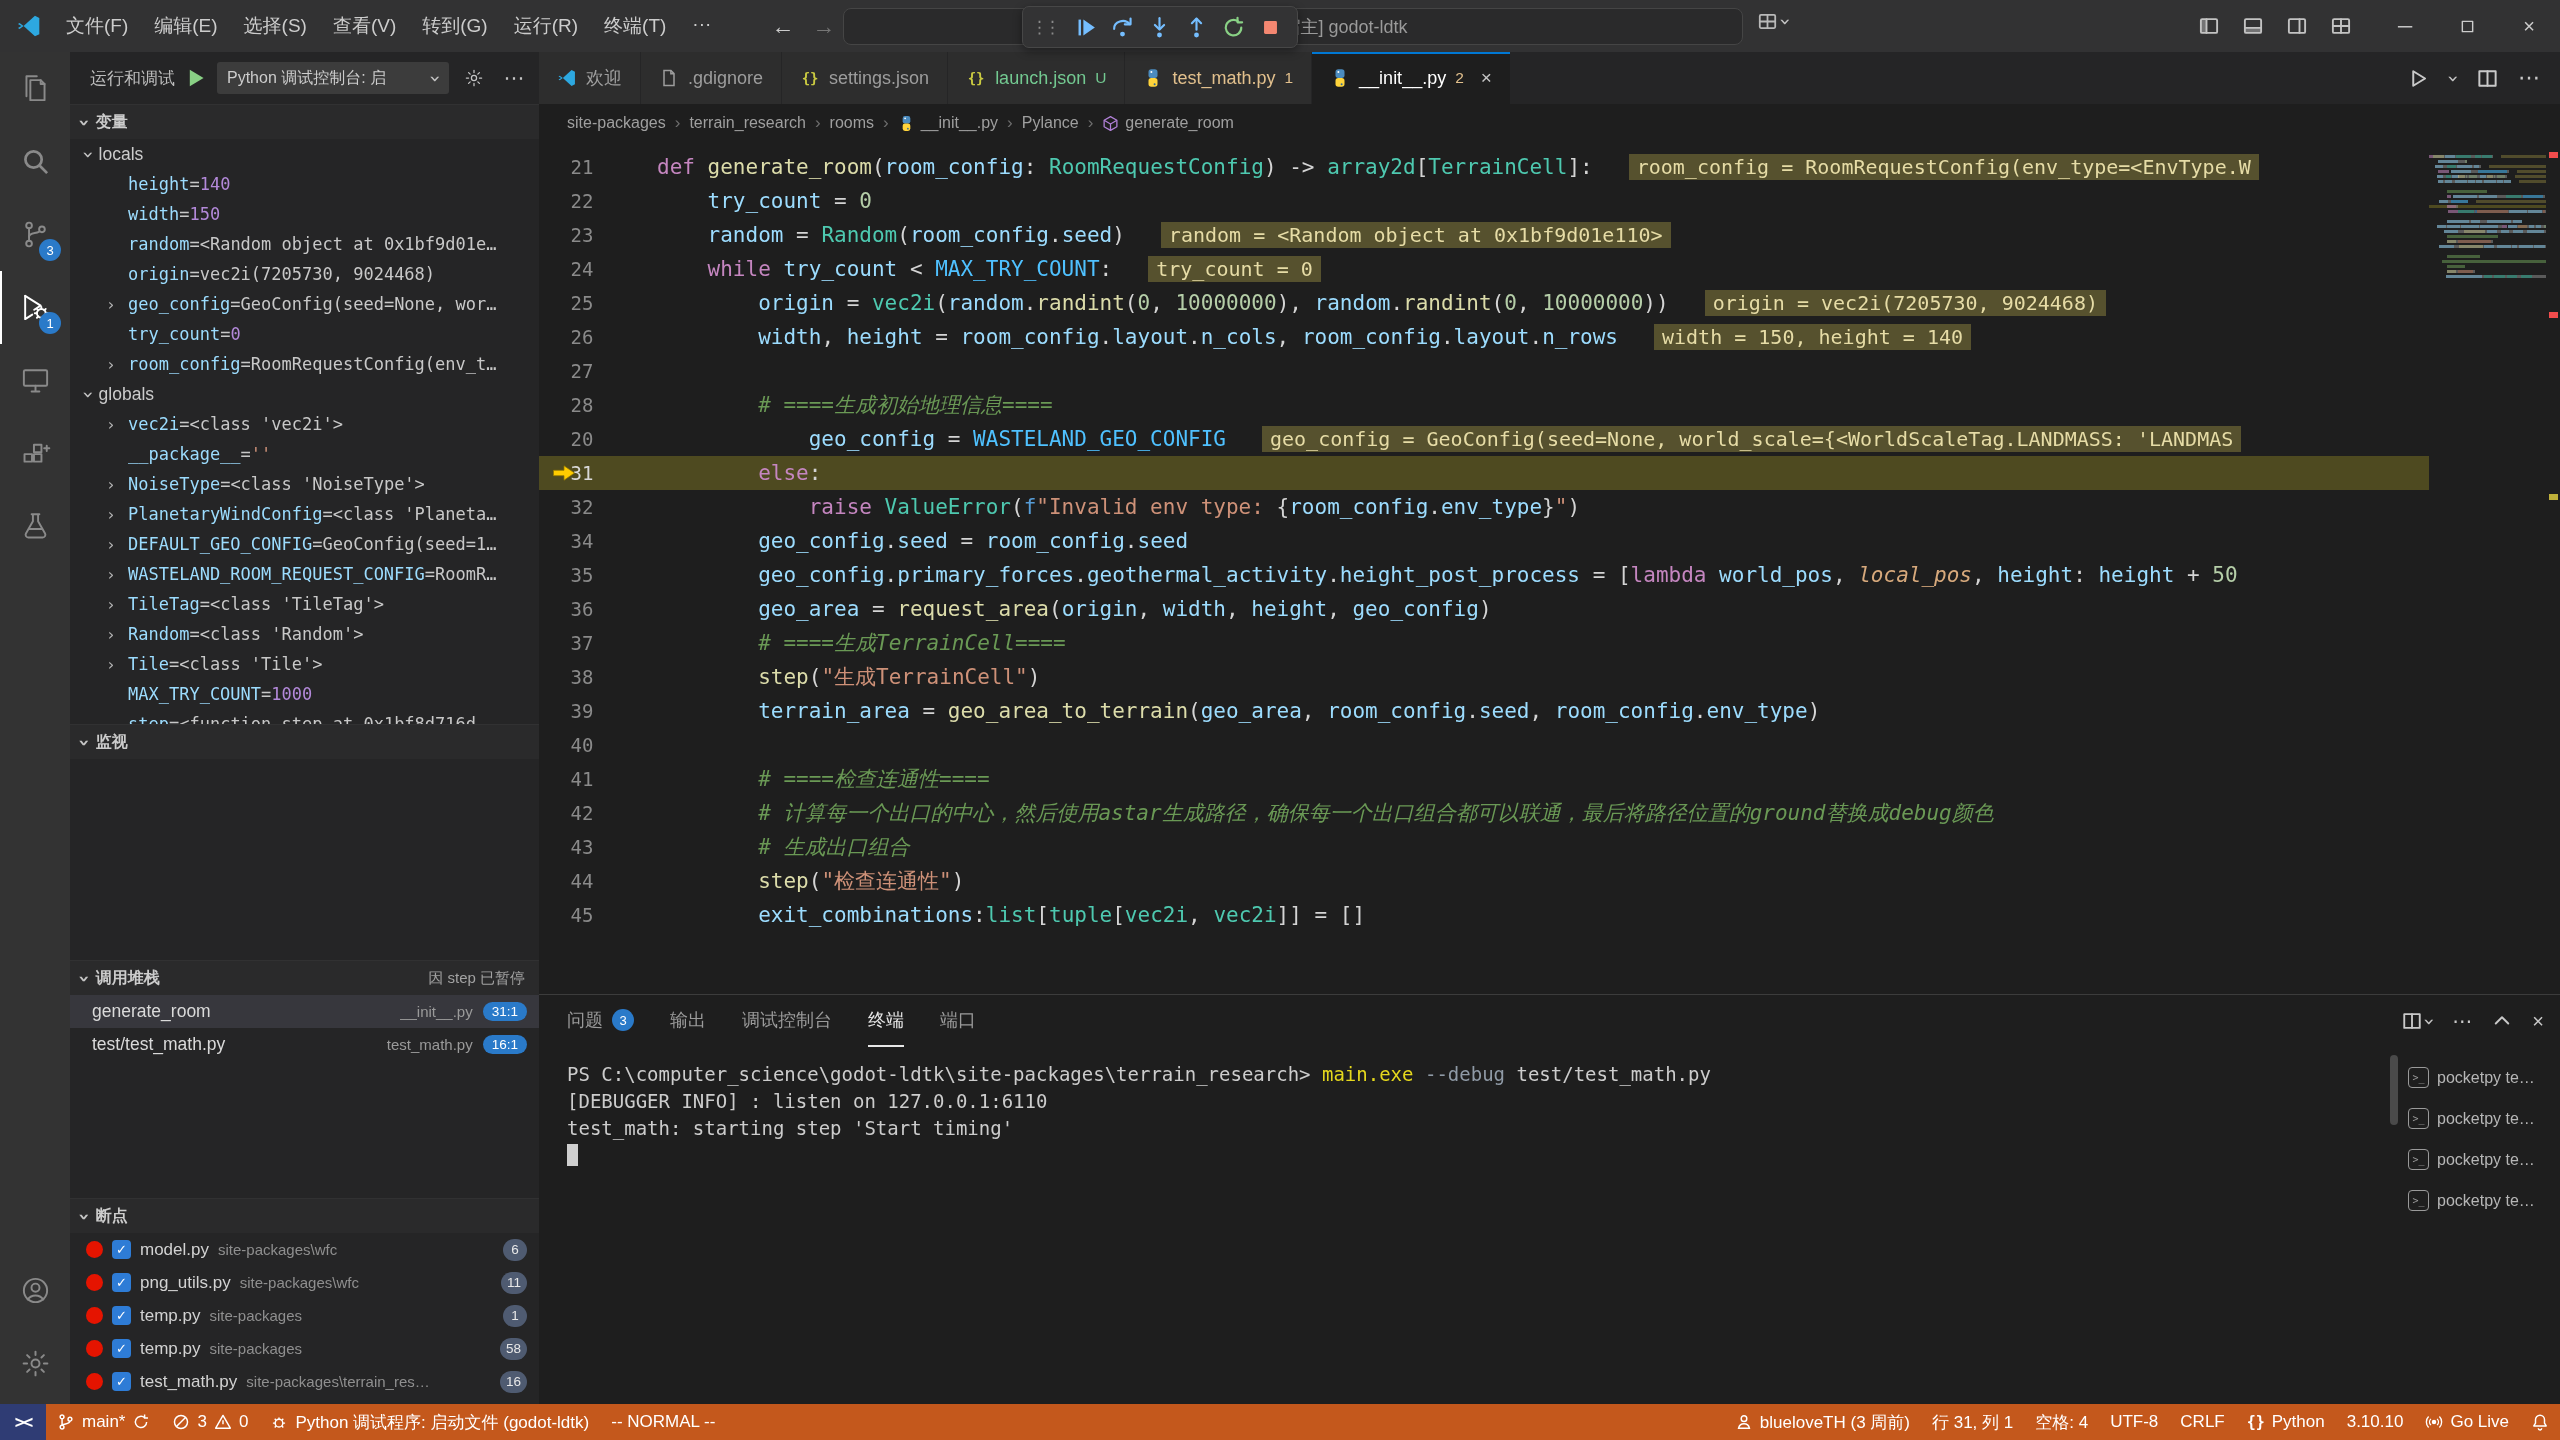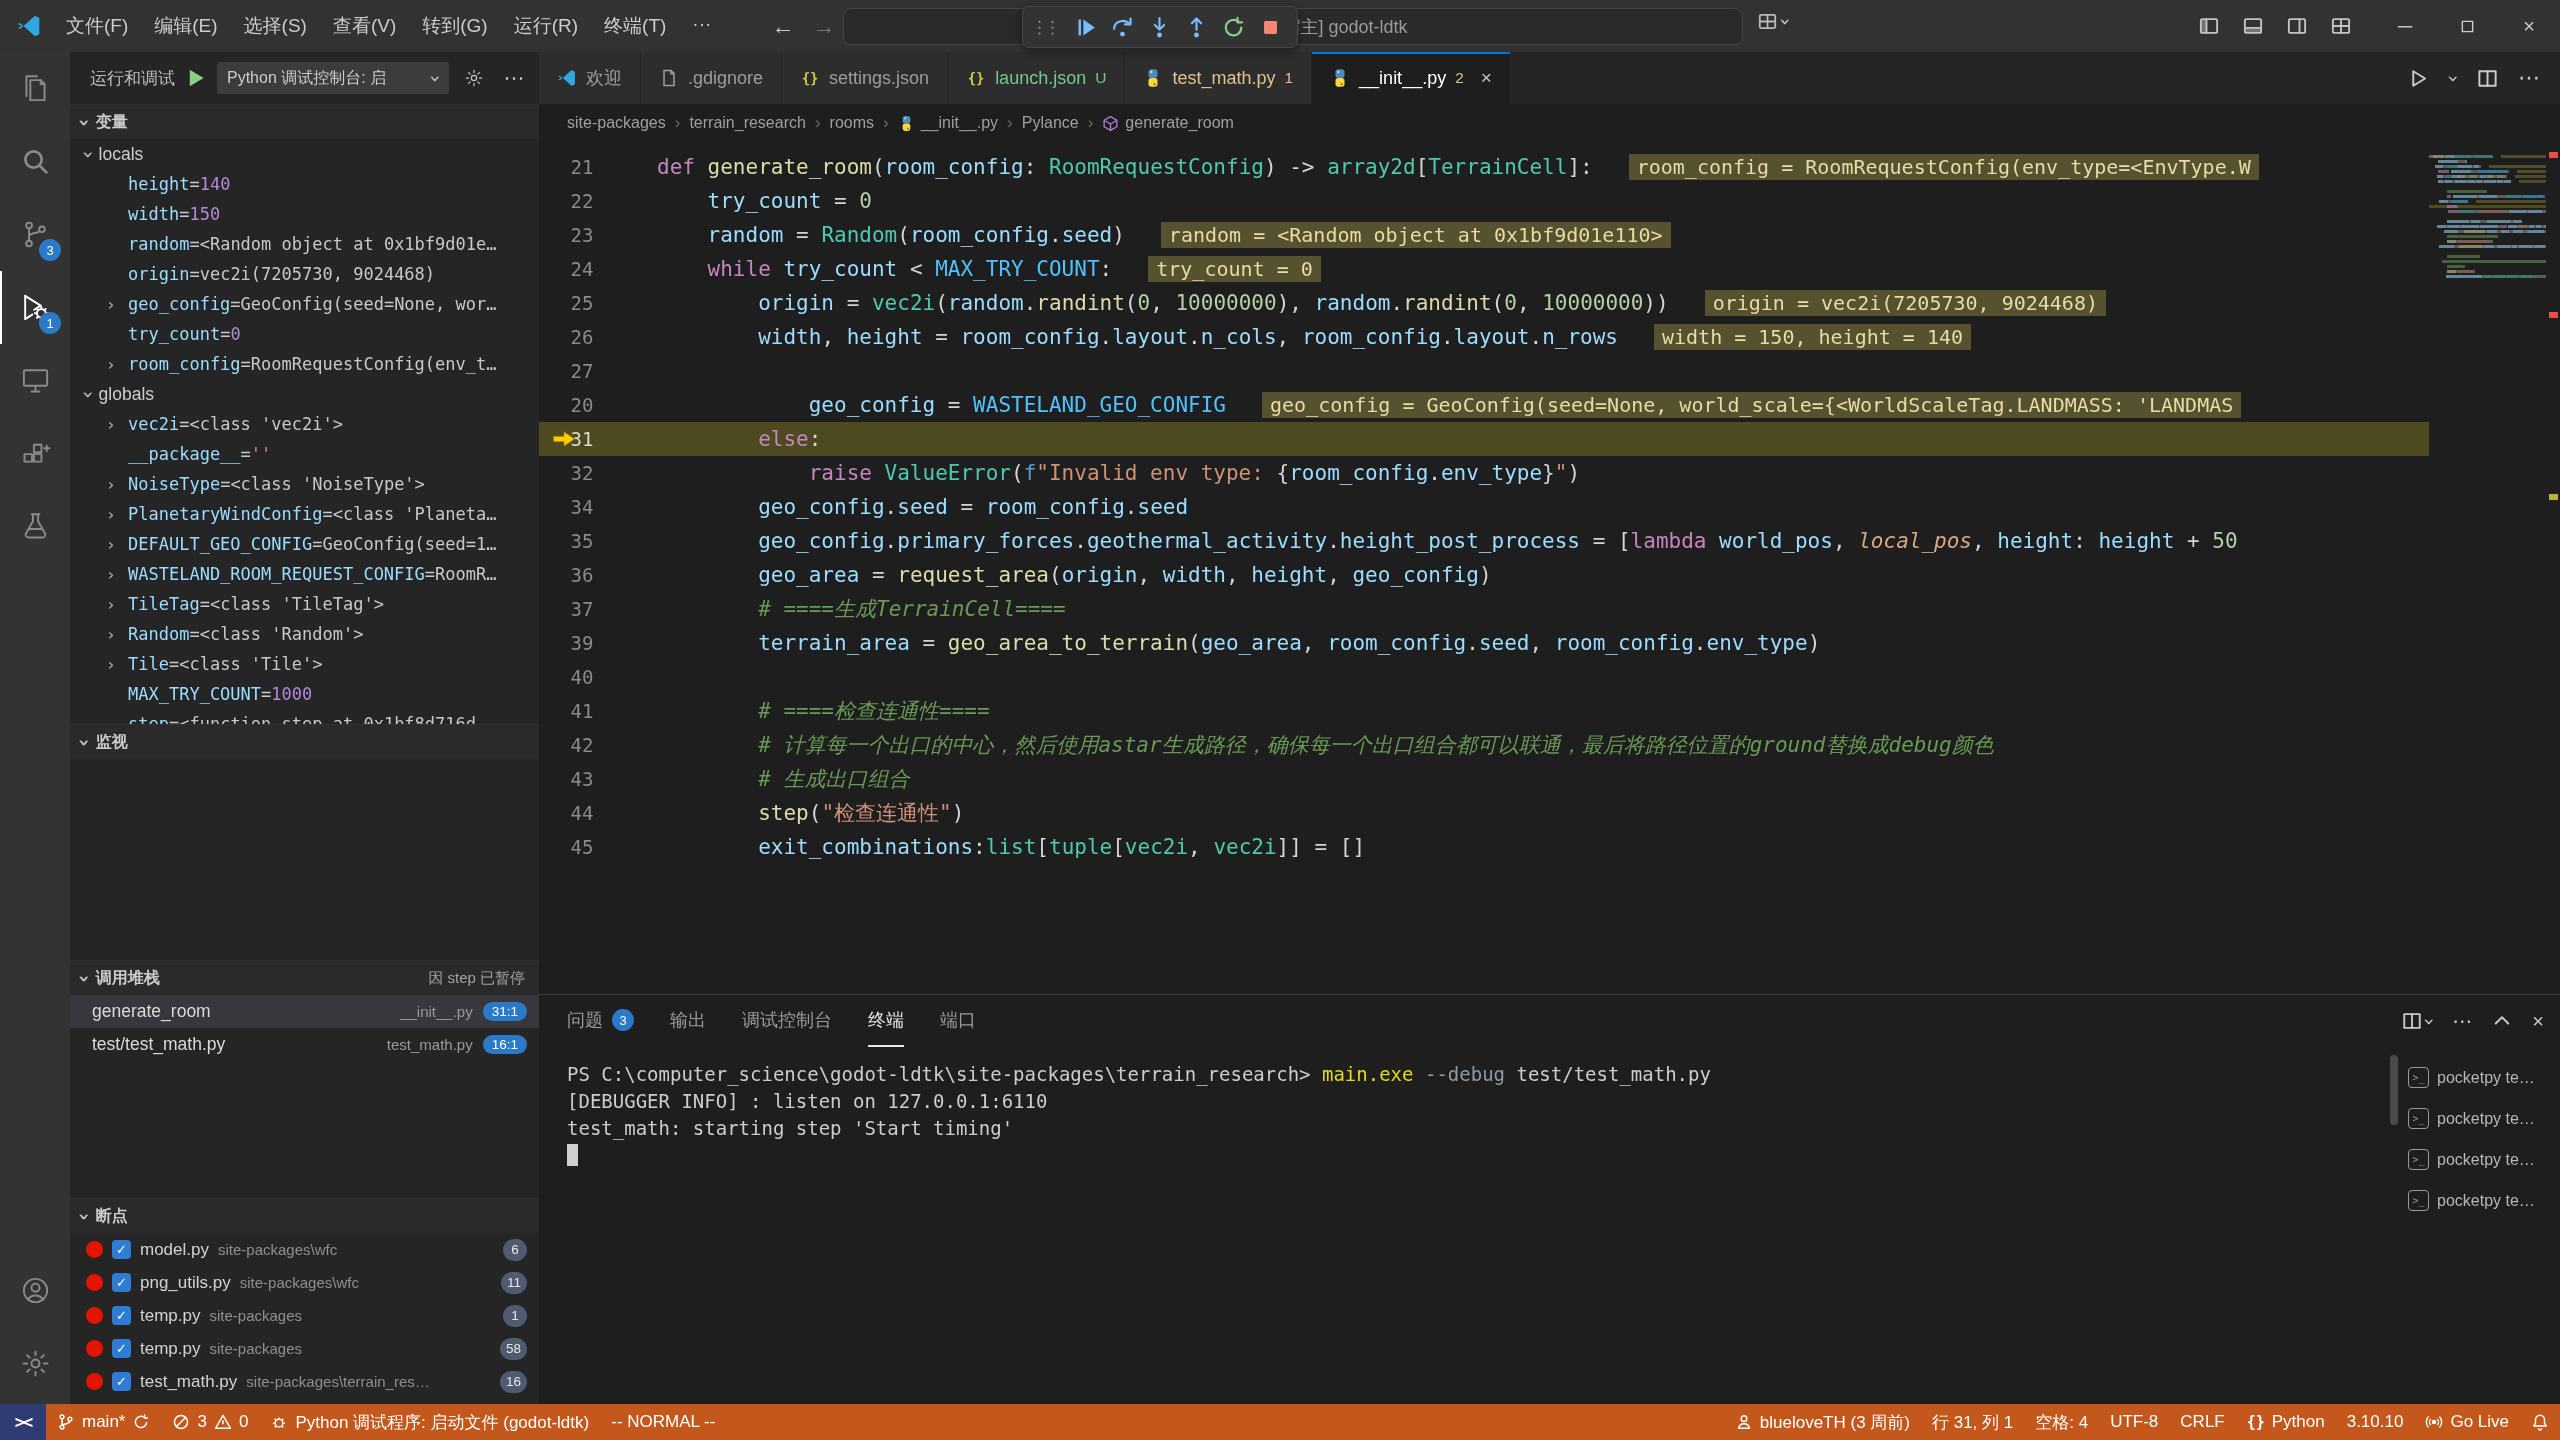--- a/index.html
+++ b/index.html
@@ -716,29 +716,31 @@
       <div class="editor">
         <div class="code" id="code">
             <div class="line"><span class="ln">20</span><span class="lc"></span></div>
             <div class="line"><span class="ln">21</span><span class="lc"><span class="k">def </span><span class="f">generate_room</span><span class="p">(</span><span class="v">room_config</span><span class="p">: </span><span class="c">RoomRequestConfig</span><span class="p">) -&gt; </span><span class="c">array2d</span><span class="p">[</span><span class="c">TerrainCell</span><span class="p">]:</span></span><span class="iv">room_config = RoomRequestConfig(env_type=&lt;EnvType.W</span></div>
             <div class="line"><span class="ln">22</span><span class="lc"><span class="p">    </span><span class="v">try_count</span><span class="p"> = </span><span class="n">0</span></span></div>
             <div class="line"><span class="ln">23</span><span class="lc"><span class="p">    </span><span class="v">random</span><span class="p"> = </span><span class="c">Random</span><span class="p">(</span><span class="v">room_config</span><span class="p">.</span><span class="v">seed</span><span class="p">)</span></span><span class="iv">random = &lt;Random object at 0x1bf9d01e110&gt;</span></div>
             <div class="line"><span class="ln">24</span><span class="lc"><span class="p">    </span><span class="k">while</span><span class="p"> </span><span class="v">try_count</span><span class="p"> &lt; </span><span class="o">MAX_TRY_COUNT</span><span class="p">:</span></span><span class="iv">try_count = 0</span></div>
             <div class="line"><span class="ln">25</span><span class="lc"><span class="p">        </span><span class="v">origin</span><span class="p"> = </span><span class="c">vec2i</span><span class="p">(</span><span class="v">random</span><span class="p">.</span><span class="f">randint</span><span class="p">(</span><span class="n">0</span><span class="p">, </span><span class="n">10000000</span><span class="p">), </span><span class="v">random</span><span class="p">.</span><span class="f">randint</span><span class="p">(</span><span class="n">0</span><span class="p">, </span><span class="n">10000000</span><span class="p">))</span></span><span class="iv">origin = vec2i(7205730, 9024468)</span></div>
             <div class="line"><span class="ln">26</span><span class="lc"><span class="p">        </span><span class="v">width</span><span class="p">, </span><span class="v">height</span><span class="p"> = </span><span class="v">room_config</span><span class="p">.</span><span class="v">layout</span><span class="p">.</span><span class="v">n_cols</span><span class="p">, </span><span class="v">room_config</span><span class="p">.</span><span class="v">layout</span><span class="p">.</span><span class="v">n_rows</span></span><span class="iv">width = 150, height = 140</span></div>
             <div class="line"><span class="ln">27</span><span class="lc"></span></div>
+            <div class="line"><span class="ln">28</span><span class="lc"><span class="p">        </span><span class="m"># ====生成初始地理信息====</span></span></div>
             <div class="line"><span class="ln">20</span><span class="lc"><span class="p">            </span><span class="v">geo_config</span><span class="p"> = </span><span class="o">WASTELAND_GEO_CONFIG</span></span><span class="iv">geo_config = GeoConfig(seed=None, world_scale={&lt;WorldScaleTag.LANDMASS: 'LANDMAS</span></div>
             <div class="line cur"><span class="ln">31</span><span class="dbg-arrow icon"><svg viewBox="0 0 16 16">
                   <path d="M1 6.2h7V3.2L15 8l-7 4.8V9.8H1z" fill="#ffcc00" stroke="#8f7600" stroke-width=".5"></path>
                 </svg></span><span class="lc"><span class="p">        </span><span class="k">else</span><span class="p">:</span></span></div>
             <div class="line"><span class="ln">32</span><span class="lc"><span class="p">            </span><span class="k">raise </span><span class="c">ValueError</span><span class="p">(</span><span class="b">f</span><span class="s">"Invalid env type: </span><span class="p">{</span><span class="v">room_config</span><span class="p">.</span><span class="v">env_type</span><span class="p">}</span><span class="s">"</span><span class="p">)</span></span></div>
             <div class="line"><span class="ln">34</span><span class="lc"><span class="p">        </span><span class="v">geo_config</span><span class="p">.</span><span class="v">seed</span><span class="p"> = </span><span class="v">room_config</span><span class="p">.</span><span class="v">seed</span></span></div>
             <div class="line"><span class="ln">35</span><span class="lc"><span class="p">        </span><span class="v">geo_config</span><span class="p">.</span><span class="v">primary_forces</span><span class="p">.</span><span class="v">geothermal_activity</span><span class="p">.</span><span class="v">height_post_process</span><span class="p"> = [</span><span class="k">lambda</span><span class="p"> </span><span class="v">world_pos</span><span class="p">, </span><span class="pr">local_pos</span><span class="p">, </span><span class="v">height</span><span class="p">: </span><span class="v">height</span><span class="p"> + </span><span class="n">50</span></span></div>
             <div class="line"><span class="ln">36</span><span class="lc"><span class="p">        </span><span class="v">geo_area</span><span class="p"> = </span><span class="f">request_area</span><span class="p">(</span><span class="v">origin</span><span class="p">, </span><span class="v">width</span><span class="p">, </span><span class="v">height</span><span class="p">, </span><span class="v">geo_config</span><span class="p">)</span></span></div>
             <div class="line"><span class="ln">37</span><span class="lc"><span class="p">        </span><span class="m"># ====生成TerrainCell====</span></span></div>
+            <div class="line"><span class="ln">38</span><span class="lc"><span class="p">        </span><span class="f">step</span><span class="p">(</span><span class="s">"生成TerrainCell"</span><span class="p">)</span></span></div>
             <div class="line"><span class="ln">39</span><span class="lc"><span class="p">        </span><span class="v">terrain_area</span><span class="p"> = </span><span class="f">geo_area_to_terrain</span><span class="p">(</span><span class="v">geo_area</span><span class="p">, </span><span class="v">room_config</span><span class="p">.</span><span class="v">seed</span><span class="p">, </span><span class="v">room_config</span><span class="p">.</span><span class="v">env_type</span><span class="p">)</span></span></div>
             <div class="line"><span class="ln">40</span><span class="lc"></span></div>
             <div class="line"><span class="ln">41</span><span class="lc"><span class="p">        </span><span class="m"># ====检查连通性====</span></span></div>
             <div class="line"><span class="ln">42</span><span class="lc"><span class="p">        </span><span class="m"># 计算每一个出口的中心，然后使用astar生成路径，确保每一个出口组合都可以联通，最后将路径位置的ground替换成debug颜色</span></span></div>
             <div class="line"><span class="ln">43</span><span class="lc"><span class="p">        </span><span class="m"># 生成出口组合</span></span></div>
             <div class="line"><span class="ln">44</span><span class="lc"><span class="p">        </span><span class="f">step</span><span class="p">(</span><span class="s">"检查连通性"</span><span class="p">)</span></span></div>
             <div class="line"><span class="ln">45</span><span class="lc"><span class="p">        </span><span class="v">exit_combinations</span><span class="p">:</span><span class="c">list</span><span class="p">[</span><span class="c">tuple</span><span class="p">[</span><span class="c">vec2i</span><span class="p">, </span><span class="c">vec2i</span><span class="p">]] = []</span></span></div>
           </div>
         <div class="minimap" id="minimap">
             <div class="mm-line"></div>

